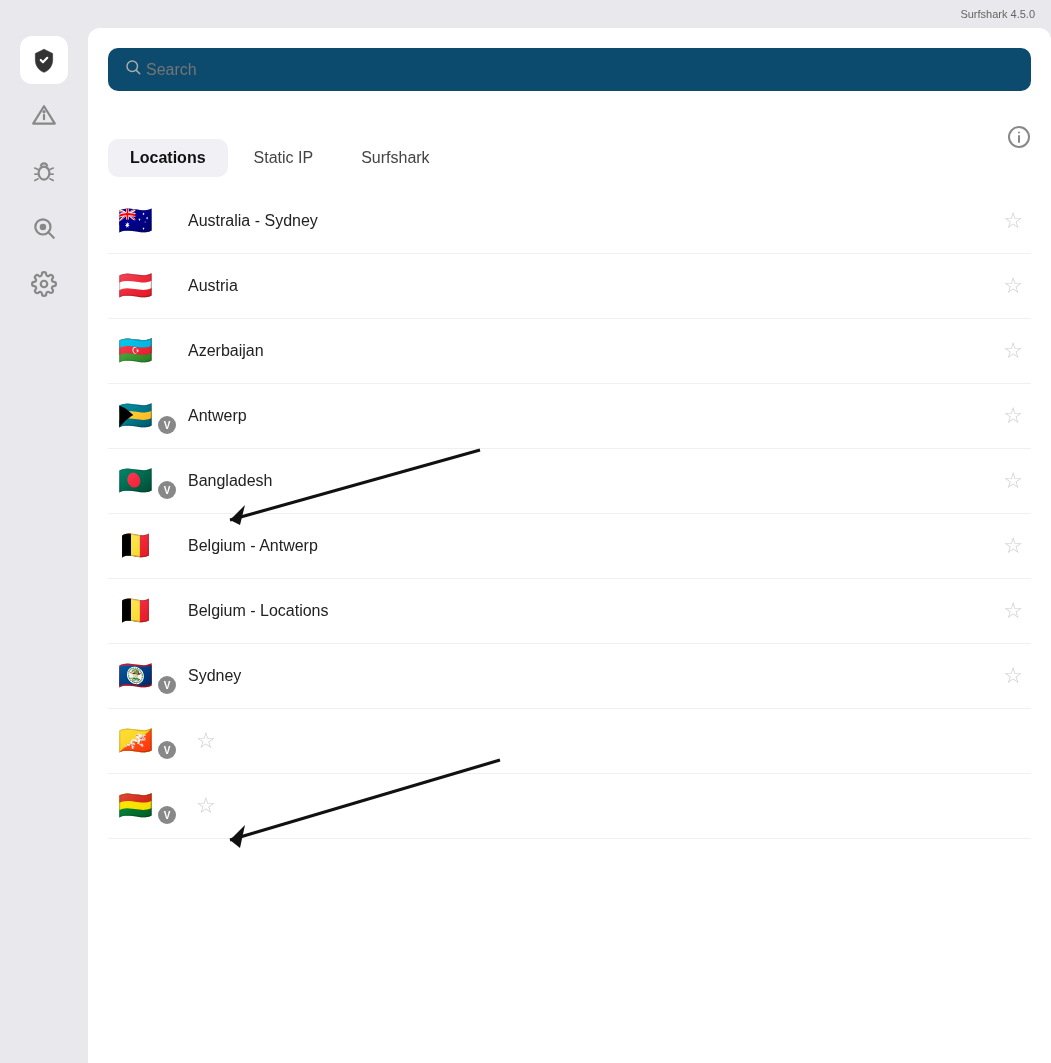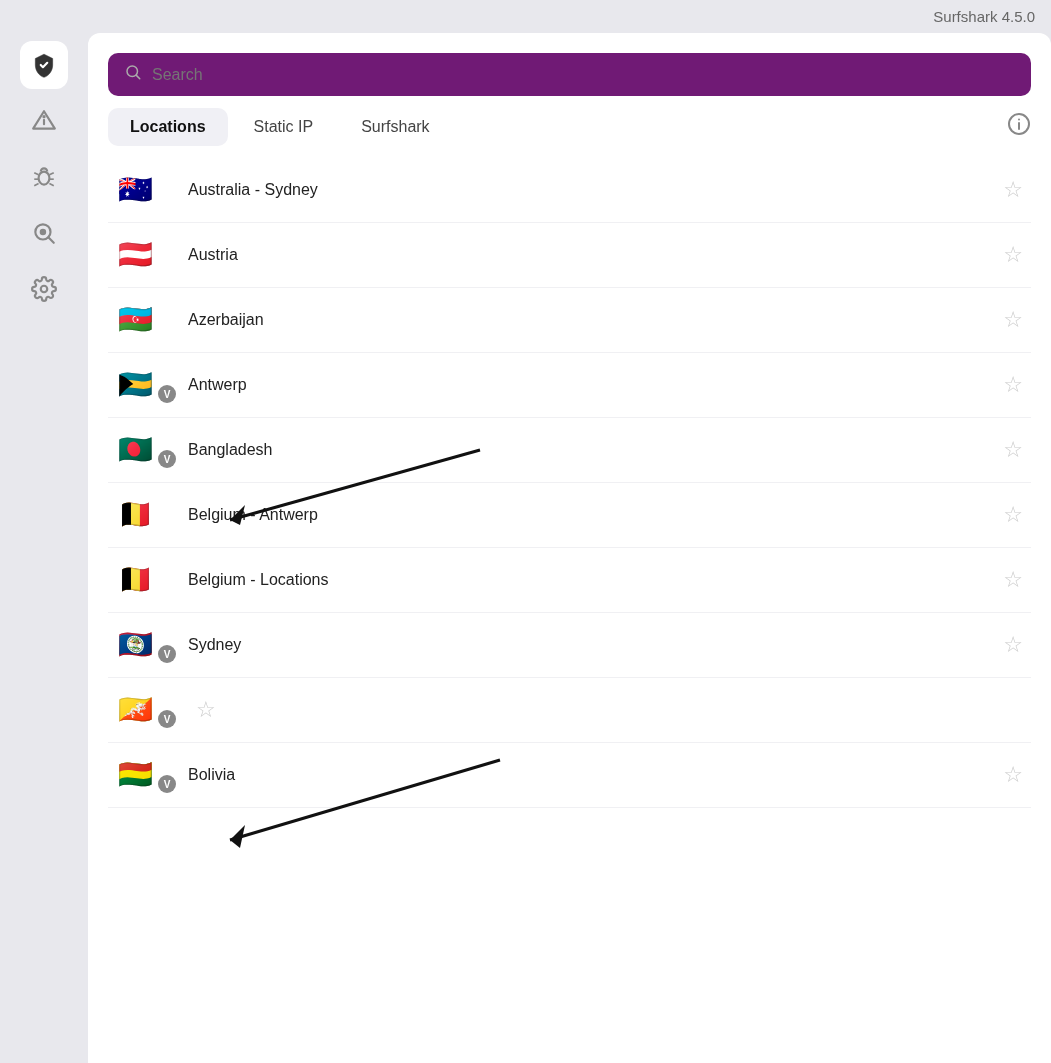--- a/index.html
+++ b/index.html
@@ -10,21 +10,21 @@
       font-family: -apple-system, BlinkMacSystemFont, 'Segoe UI', sans-serif;
       display: flex;
       flex-direction: column;
       align-items: flex-end;
       position: relative;
     }
     .version-bar {
       width: 100%;
       text-align: right;
       padding: 8px 16px;
-      font-size: 15px;
+      font-size: 11px;
       color: #666;
     }
     .app-container {
       display: flex;
       width: 100%;
       flex: 1;
     }
     .sidebar {
       width: 88px;
       background: #e8e8ed;
@@ -56,24 +56,24 @@
       display: flex;
       flex-direction: column;
       overflow: hidden;
     }
     .search-bar {
       padding: 20px 20px 12px 20px;
     }
     .search-input-wrapper {
       display: flex;
       align-items: center;
-      background: #701a75;
+      background: #0c4a6e;
       border-radius: 10px;
       padding: 10px 16px;
-      gap: 10px;
+      gap: 4px;
     }
     .search-input-wrapper input {
       border: none;
       background: transparent;
       font-size: 16px;
       color: #999;
       outline: none;
       width: 100%;
     }
     .search-icon {
@@ -88,20 +88,21 @@
     }
     .tab {
       padding: 10px 22px;
       border-radius: 10px;
       font-size: 16px;
       font-weight: 500;
       cursor: pointer;
       color: #444;
       border: none;
       background: transparent;
+      margin-top: 36px;
     }
     .tab.active {
       background: #f0f0f5;
       font-weight: 700;
       color: #111;
     }
     .info-icon {
       margin-left: auto;
       color: #888;
       font-size: 22px;
@@ -342,21 +343,20 @@
           </div>
           <button class="star-btn">☆</button>
         </div>
         <div class="location-item">
           <div class="flag-wrapper">
             <div class="flag">
               <span class="flag-emoji">🇧🇴</span>
             </div>
             <div class="v-badge">V</div>
           </div>
-          <span class="location-name">Bolivia</span>
           <button class="star-btn">☆</button>
         </div>
       </div>
   </div>
 </div>
 
 <svg class="arrow-svg" style="position:fixed;top:0;left:0;width:1051px;height:1063px;pointer-events:none;z-index:100;" viewBox="0 0 1051 1063">
 
   <line x1="480" y1="450" x2="230" y2="520" stroke="#111" stroke-width="3"></line>
   <polygon points="230,520 245,505 240,525" fill="#111"></polygon>

